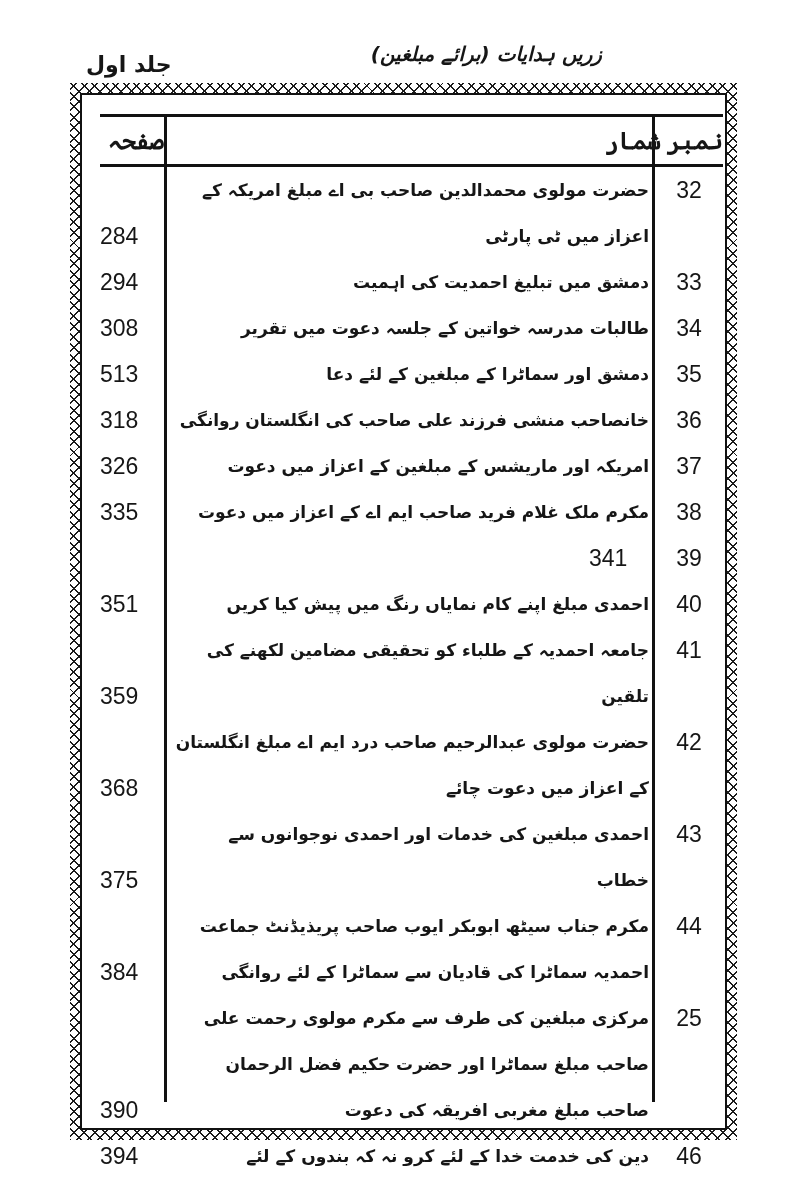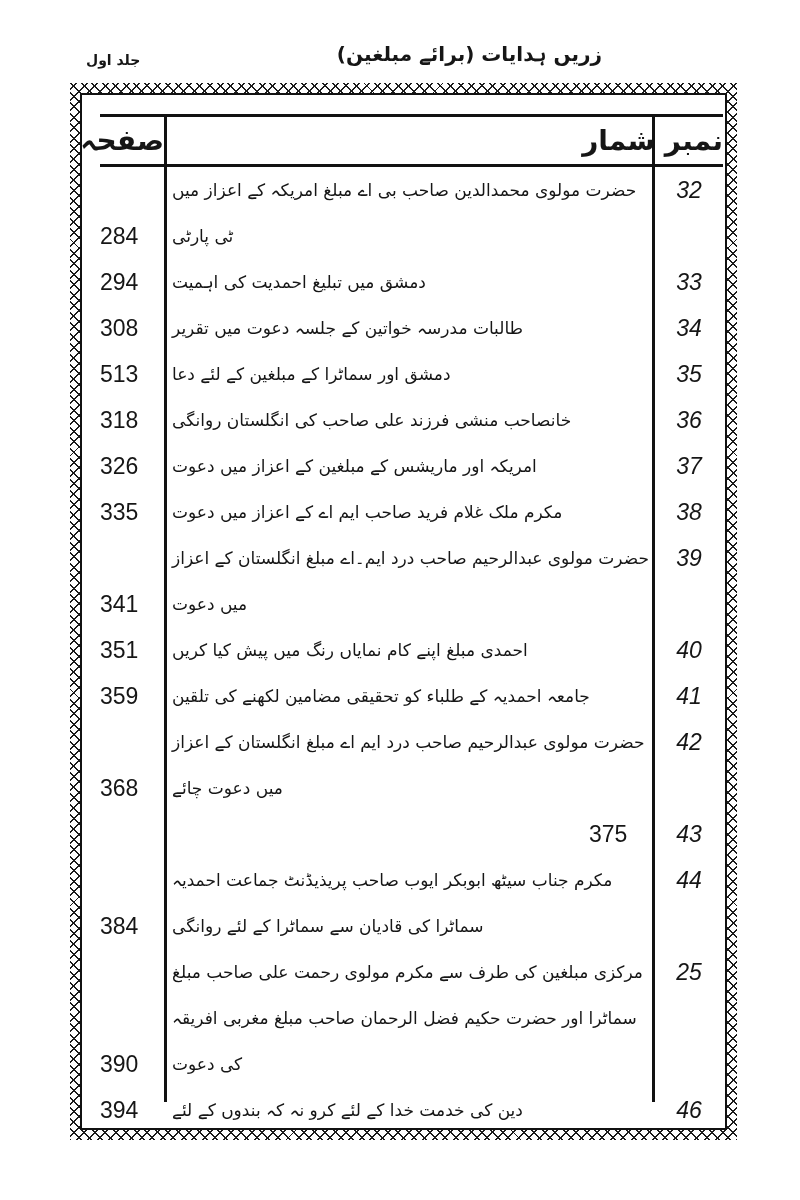--- a/index.html
+++ b/index.html
@@ -12,25 +12,26 @@
     overflow:hidden;
   }
   .screen{position:absolute;inset:0;}
 
   
   .book-title{
     position:absolute;top:42px;right:198px;
     direction:rtl;unicode-bidi:isolate;
     font-size:20px;font-weight:bold;
     white-space:nowrap;
+    font-style:italic;
   }
   .volume{
     position:absolute;top:52px;left:86px;
     direction:rtl;unicode-bidi:isolate;
-    font-size:14px;font-weight:bold;
+    font-size:22px;font-weight:bold;
     white-space:nowrap;
   }
 
   
   .frame{
     position:absolute;left:70px;top:83px;width:667px;height:1057px;
     background-color:#ffffff;
     background-image:
       repeating-linear-gradient(45deg,#1c1c1c 0 1.4px,transparent 1.4px 7.4px),
       repeating-linear-gradient(-45deg,#1c1c1c 0 1.4px,transparent 1.4px 7.4px);
@@ -45,50 +46,50 @@
   
   .line{position:absolute;background:#111111;}
   .h-top{left:30px;top:31px;width:623px;height:3px;}
   .h-bot{left:30px;top:81px;width:623px;height:3px;}
   .v1{left:94px;top:31px;width:3px;height:988px;}
   .v2{left:582px;top:31px;width:3px;height:988px;}
 
   
   .th{
     position:absolute;top:36px;height:44px;line-height:44px;
-    text-align:left;font-weight:bold;font-size:28px;
-    direction:rtl;unicode-bidi:isolate;white-space:nowrap;
+    text-align:right;font-weight:bold;font-size:24px;
+    direction:rtl;unicode-bidi:isolate;white-space:nowrap;font-family:Liberation Serif, serif;
   }
   .th-page{left:30px;width:64px;}
   .th-title{left:97px;width:485px;}
   .th-serial{left:585px;width:68px;}
 
   
   .rows{
     position:absolute;left:30px;top:84px;width:623px;
     direction:rtl;
   }
   .row{
     display:flex;direction:rtl;
     min-height:46px;
   }
   .cell{box-sizing:border-box;}
   .cell.serial{
     width:68px;flex:0 0 68px;
     align-self:flex-start;
     text-align:center;
     font-family:"Liberation Sans",sans-serif;
-    font-size:23px;line-height:46px;font-style:italic;
+    font-size:23px;line-height:46px;
   }
   .cell.title{
     flex:1 1 auto;
     padding:0 6px;
     direction:rtl;unicode-bidi:isolate;
-    text-align:left;
-    font-size:17px;font-weight:normal;
+    text-align:right;
+    font-size:17px;font-weight:bold;
     line-height:46px;
   }
   .cell.page{
     width:66px;flex:0 0 66px;
     align-self:flex-end;
     text-align:left;
     font-family:"Liberation Sans",sans-serif;
     font-size:23px;line-height:46px;
   }
 </style>
@@ -150,21 +151,20 @@
   </div>
 
   <div class="row">
     <div class="cell serial">38</div>
     <div class="cell title">مکرم ملک غلام فرید صاحب ایم اے کے اعزاز میں دعوت</div>
     <div class="cell page">335</div>
   </div>
 
   <div class="row">
     <div class="cell serial">39</div>
-    <div class="cell title">حضرت مولوی عبدالرحیم صاحب درد ایم۔اے مبلغ انگلستان کے اعزاز میں دعوت</div>
     <div class="cell page">341</div>
   </div>
 
   <div class="row">
     <div class="cell serial">40</div>
     <div class="cell title">احمدی مبلغ اپنے کام نمایاں رنگ میں پیش کیا کریں</div>
     <div class="cell page">351</div>
   </div>
 
   <div class="row">
@@ -174,20 +174,21 @@
   </div>
 
   <div class="row">
     <div class="cell serial">42</div>
     <div class="cell title">حضرت مولوی عبدالرحیم صاحب درد ایم اے مبلغ انگلستان کے اعزاز میں دعوت چائے</div>
     <div class="cell page">368</div>
   </div>
 
   <div class="row">
     <div class="cell serial">43</div>
+    <div class="cell title">احمدی مبلغین کی خدمات اور احمدی نوجوانوں سے خطاب</div>
     <div class="cell page">375</div>
   </div>
 
   <div class="row">
     <div class="cell serial">44</div>
     <div class="cell title">مکرم جناب سیٹھ ابوبکر ایوب صاحب پریذیڈنٹ جماعت احمدیہ سماٹرا کی قادیان سے سماٹرا کے لئے روانگی</div>
     <div class="cell page">384</div>
   </div>
 
   <div class="row">

